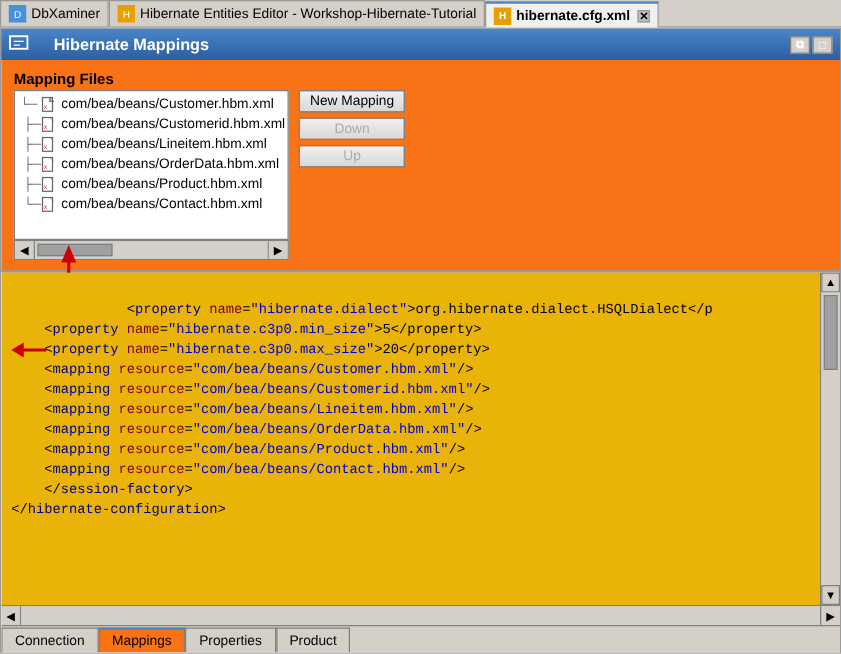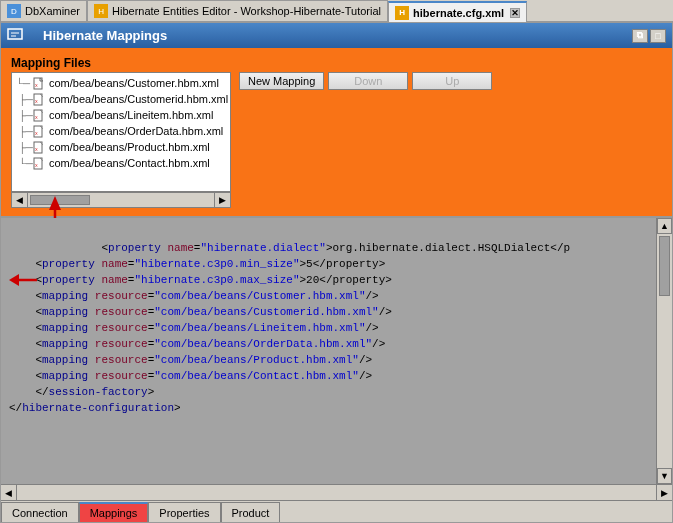--- a/index.html
+++ b/index.html
@@ -160,21 +160,21 @@
       height: 14px;
       margin-right: 3px;
       flex-shrink: 0;
       display: inline-flex;
       align-items: center;
       justify-content: center;
     }
 
     .mapping-buttons {
       display: flex;
-      flex-direction: row;
+      flex-direction: column;
       gap: 4px;
     }
     .btn {
       background: linear-gradient(to bottom, #f0f0f0, #d8d8d8);
       border: 1px solid #808080;
       padding: 2px 8px;
       font-size: 11px;
       cursor: pointer;
       min-width: 80px;
       text-align: center;
@@ -203,21 +203,21 @@
       overflow: hidden;
       position: relative;
     }
     .xml-content {
       flex: 1;
       padding: 6px 8px;
       font-family: 'Courier New', Courier, monospace;
       font-size: 11px;
       line-height: 16px;
       overflow: auto;
-      background: #a3a3a3;
+      background: #eab308;
       color: #000;
       white-space: pre;
     }
     .xml-scrollbar-v {
       width: 16px;
       background: #d4d0c8;
       border-left: 1px solid #808080;
       display: flex;
       flex-direction: column;
       flex-shrink: 0;
@@ -262,21 +262,21 @@
       border: 1px solid #808080;
       border-bottom: none;
       background: #d4d0c8;
       font-size: 11px;
       cursor: pointer;
       height: 20px;
       display: flex;
       align-items: center;
     }
     .bottom-tab.active {
-      background: #ef4444;
+      background: #f97316;
       border-top: 2px solid #4a86c8;
       font-weight: normal;
     }
   </style>
 </head>
 <body>
 
 <div class="tab-bar">
   <div class="tab">
     <span class="tab-icon">D</span>

